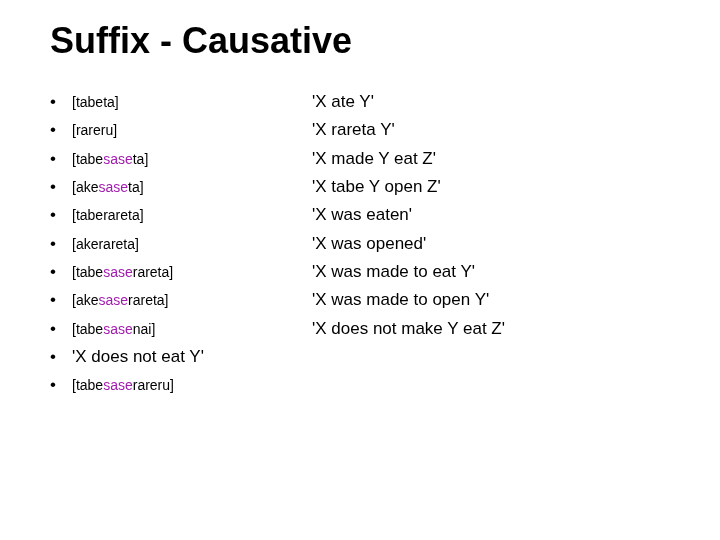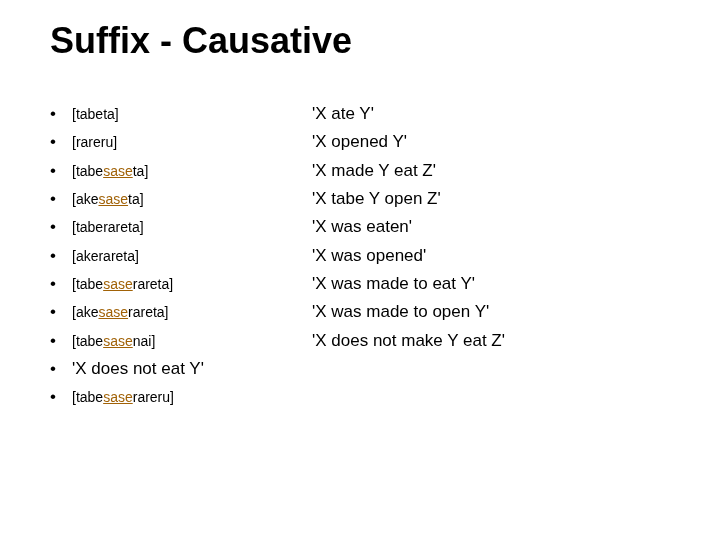--- a/index.html
+++ b/index.html
@@ -15,21 +15,21 @@
       overflow: hidden;
     }
     .page {
       width: 720px;
       height: 540px;
       padding: 20px 50px 20px 50px;
     }
     .title {
       font-size: 36px;
       font-weight: bold;
-      margin-bottom: 38px;
+      margin-bottom: 26px;
       color: #000000;
     }
     .content {
       display: flex;
       flex-direction: column;
       gap: 0px;
     }
     .row {
       display: flex;
       flex-direction: row;
@@ -45,39 +45,38 @@
       color: #000000;
     }
     .left-col {
       min-width: 240px;
       font-size: 14px;
     }
     .right-col {
       font-size: 17px;
     }
     .highlight {
-      color: #a16207;
-      text-decoration: underline;
+      color: #a21caf;
     }
   </style>
 </head>
 <body>
 
 <div class="page">
   <div class="title">Suffix - Causative</div>
   <div class="content">
   <div class="row">
         <span class="bullet">•</span>
         <span class="left-col">[tabeta]</span>
         <span class="right-col">'X ate Y'</span>
       </div>
       <div class="row">
         <span class="bullet">•</span>
         <span class="left-col">[rareru]</span>
-        <span class="right-col">'X opened Y'</span>
+        <span class="right-col">'X rareta Y'</span>
       </div>
       <div class="row">
         <span class="bullet">•</span>
         <span class="left-col"><span>[tabe</span><span class="highlight">sase</span><span>ta]</span></span>
         <span class="right-col">'X made Y eat Z'</span>
       </div>
       <div class="row">
         <span class="bullet">•</span>
         <span class="left-col"><span>[ake</span><span class="highlight">sase</span><span>ta]</span></span>
         <span class="right-col">'X tabe Y open Z'</span>

